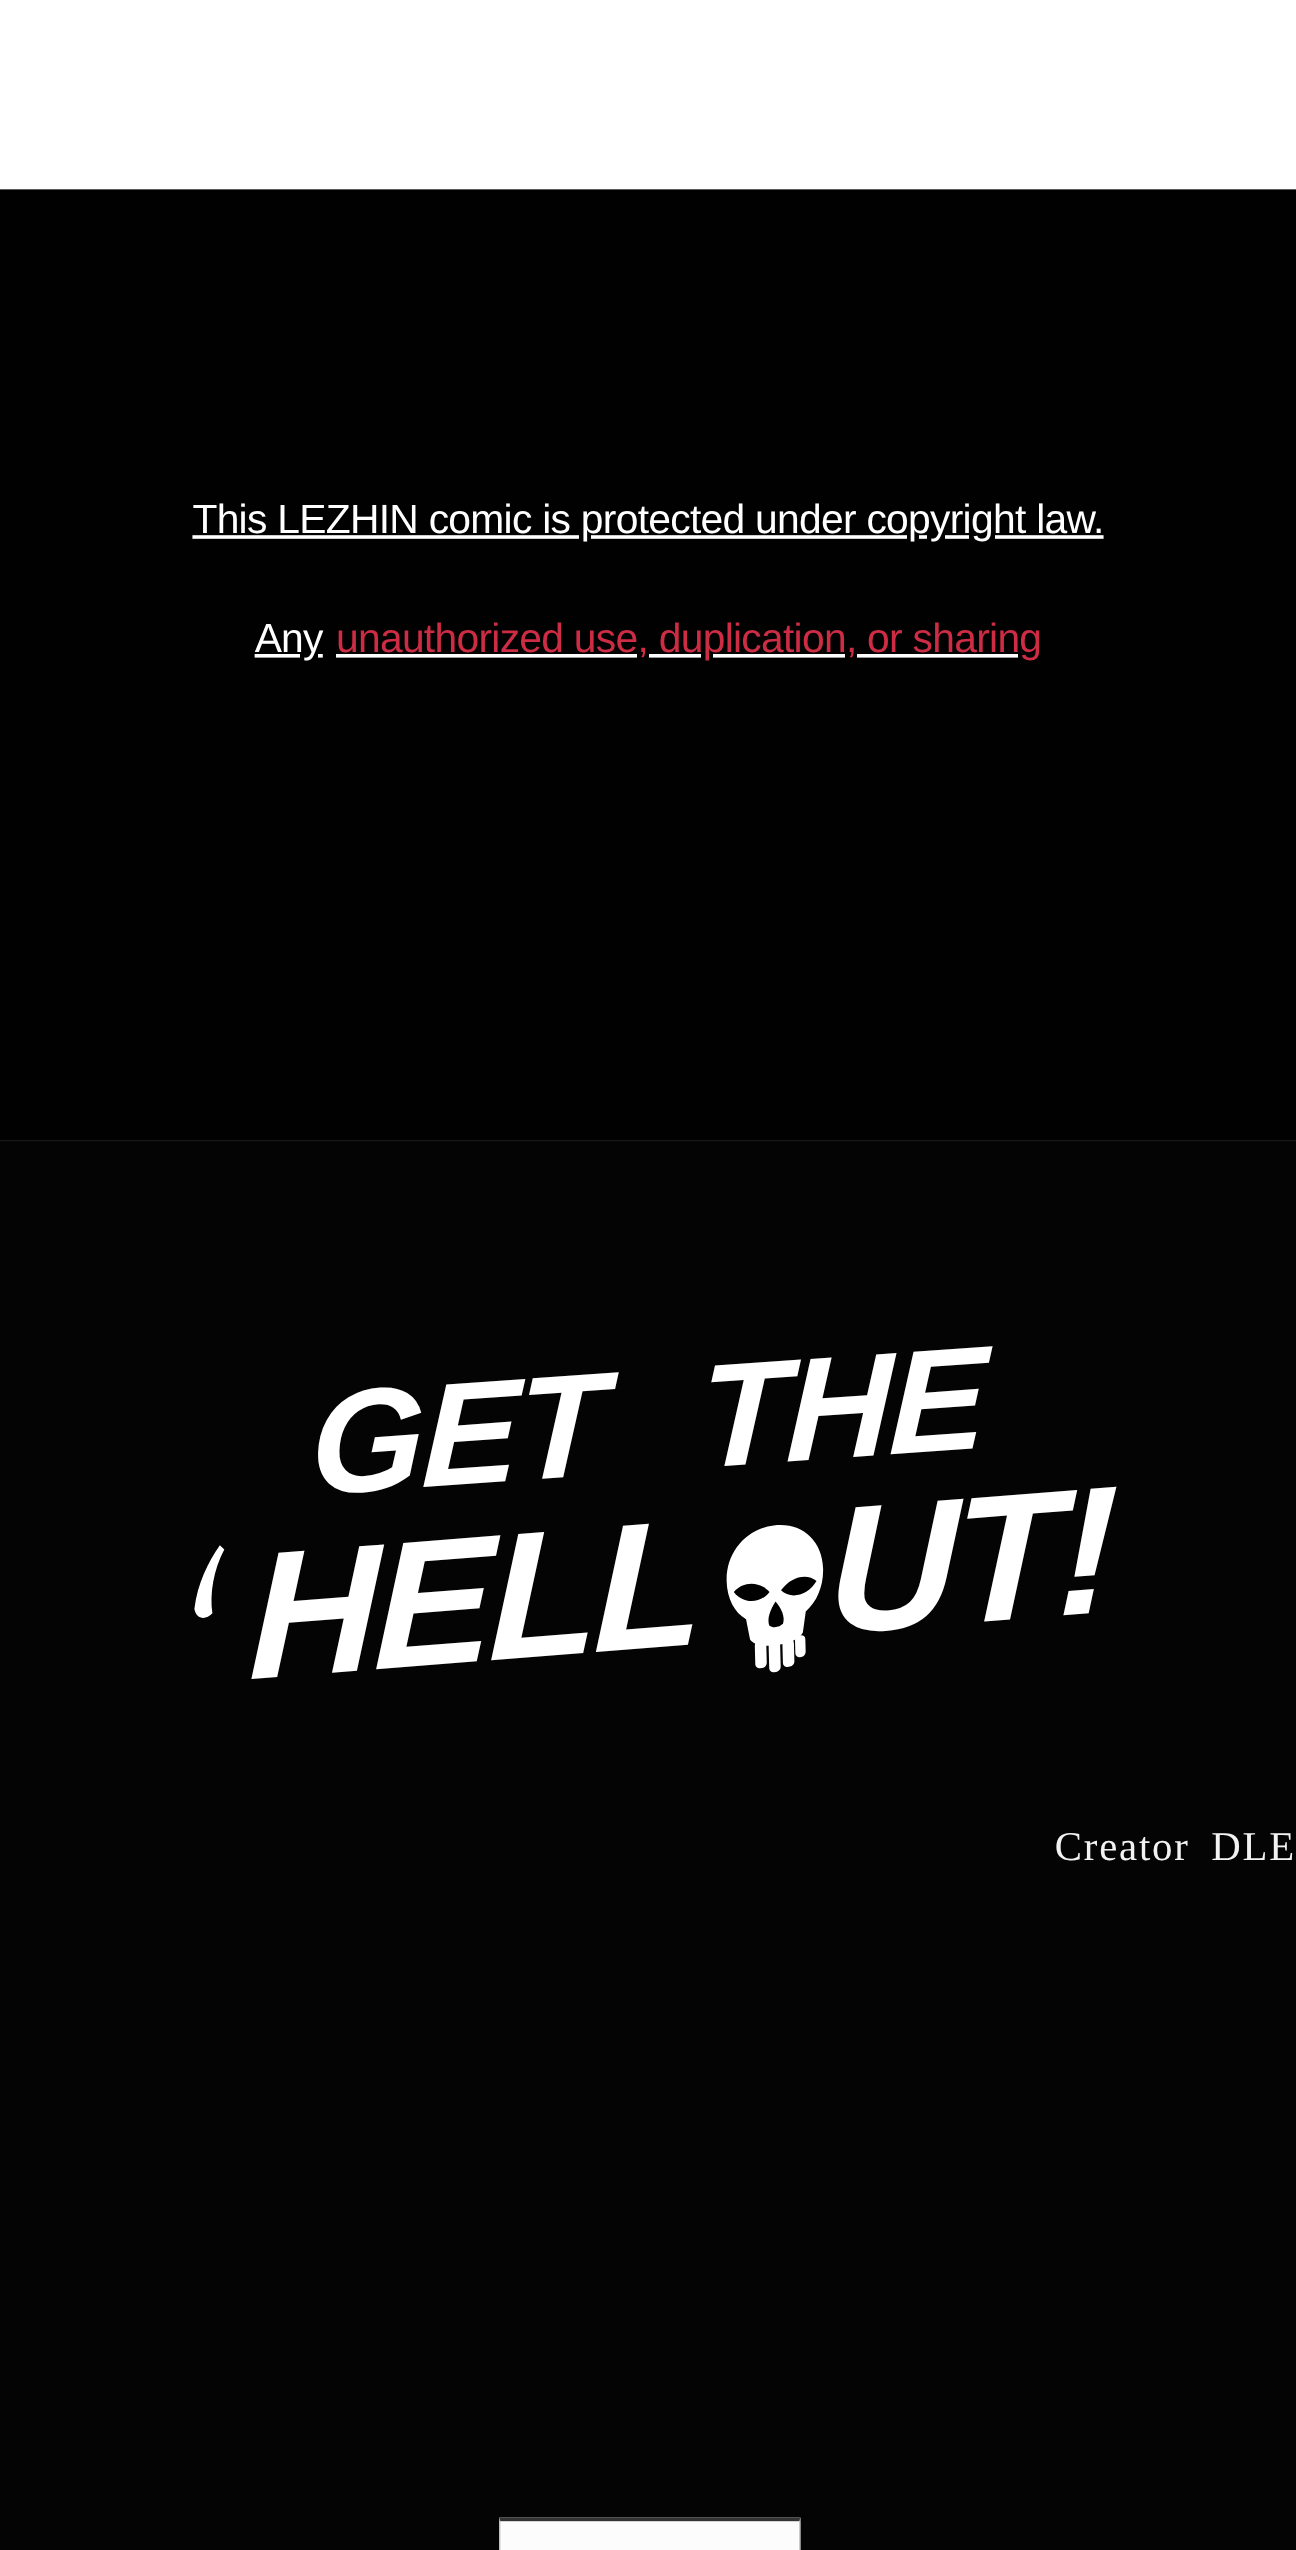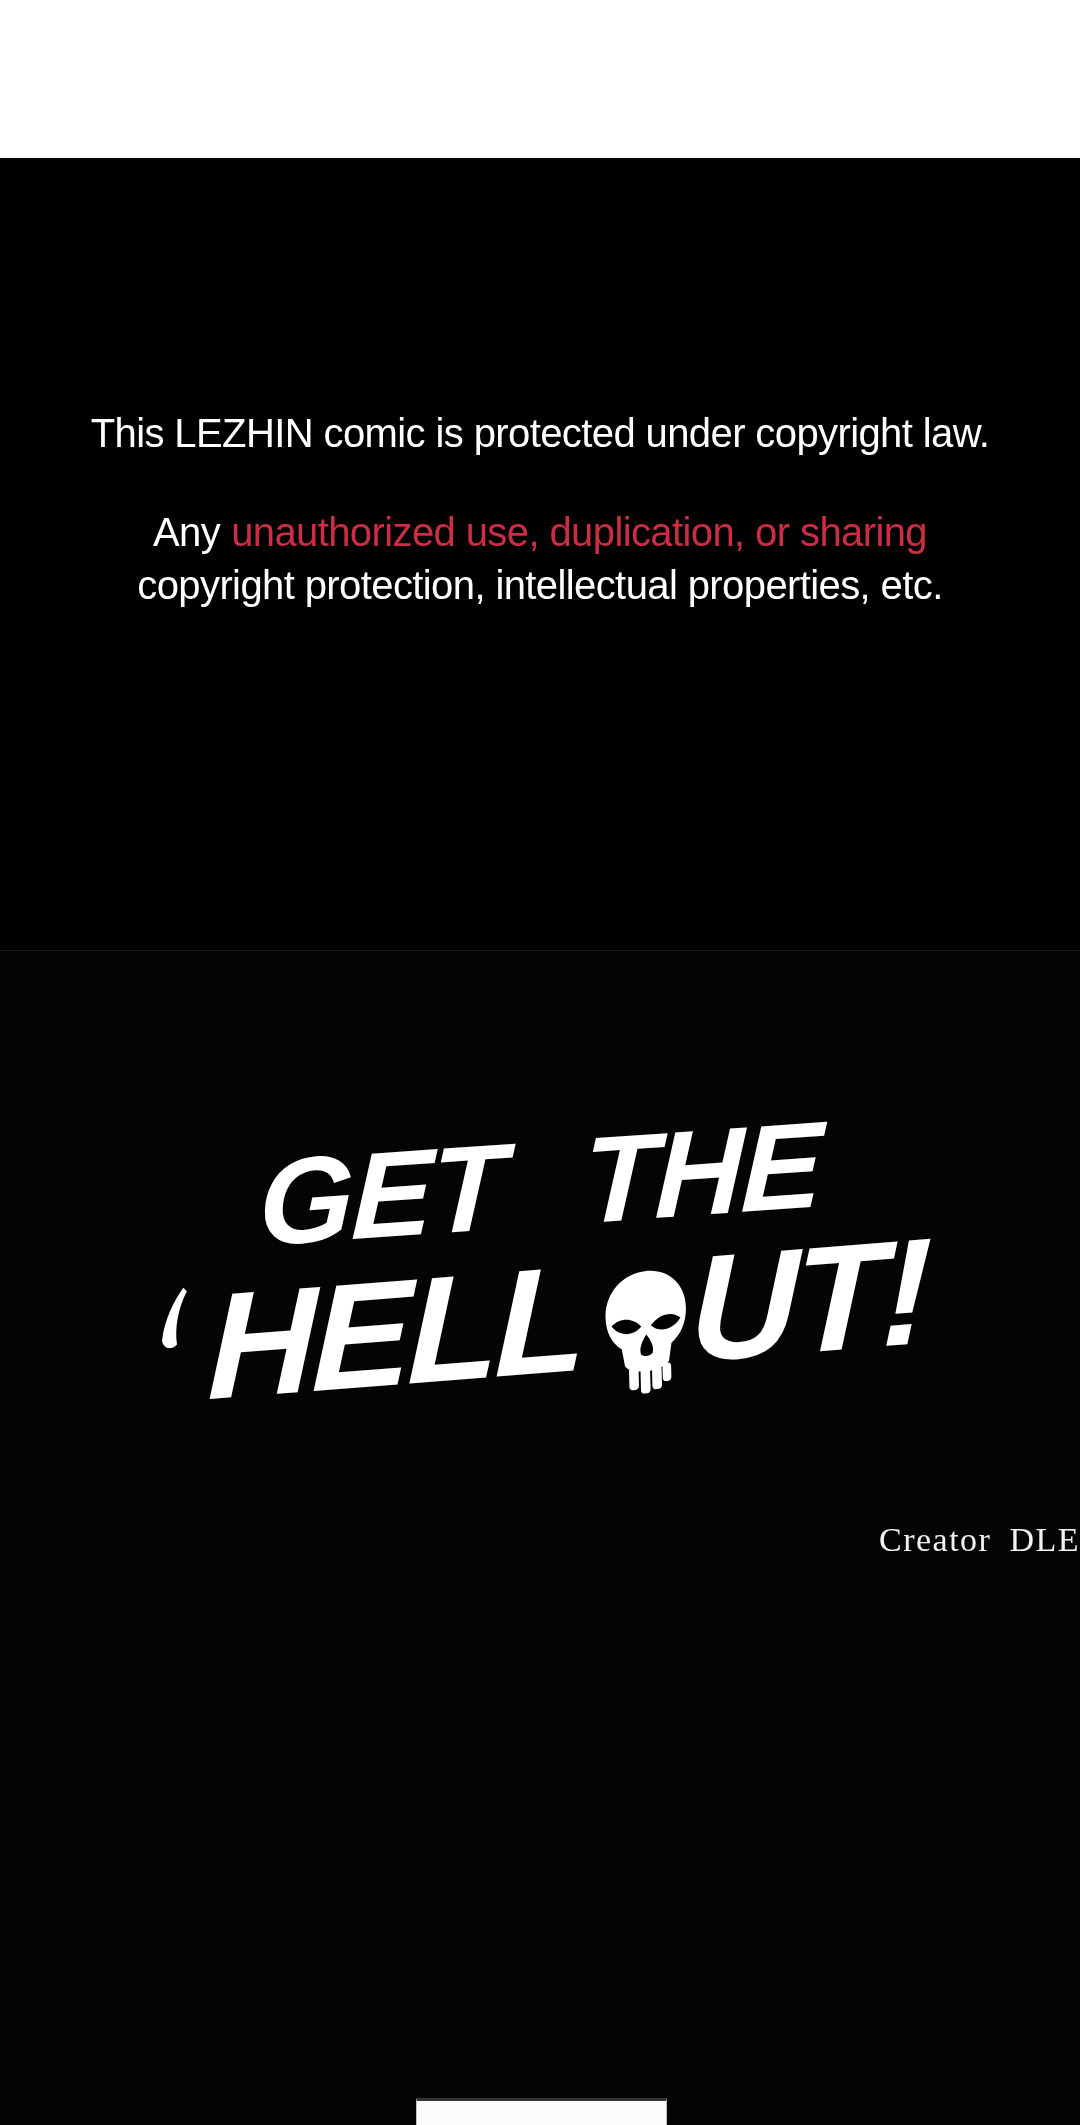--- a/index.html
+++ b/index.html
@@ -27,25 +27,26 @@
     top: 158px; left: 0;
     width: 100%; height: 792px;
     background: #010101;
     box-sizing: border-box;
     padding-top: 252px;
     text-align: center;
     color: #ffffff;
   }
   .c-line {
     margin: 0;
-    font-size: 40px;
+    font-size: 34px;
     line-height: 53px;
     letter-spacing: -0.6px;
     font-weight: 400;
     white-space: nowrap;
+    text-decoration: underline;
   }
   .c-line-1 { line-height: 46px; }
   .c-line-2 { margin-top: 50px; }
   .hl { color: #cc2c44; margin-left: 11px; }
 
   
   .title-panel {
     position: absolute;
     top: 950px; left: 0;
     width: 100%; height: 1175px;
@@ -128,21 +129,20 @@
 </head>
 <body>
 
 <div class="page">
 
   <div class="top-band"></div>
 
   <section class="copyright-panel">
     <p class="c-line c-line-1">This LEZHIN comic is protected under copyright law.</p>
     <p class="c-line c-line-2"><span>Any</span><span class="hl">unauthorized use, duplication, or sharing</span></p>
-    <p class="c-line">copyright protection, intellectual properties, etc.</p>
   </section>
 
   <section class="title-panel">
 
     <div class="logo">
       <div class="logo-line1">GET THE</div>
       <div class="logo-line2">
         <svg class="flick" viewBox="0 0 40 80">
           <path fill="#ffffff" d="M31 3 C21 17 12 35 10 57 C12 66 20 68 26 62 C23 45 26 24 35 7 Z"></path>
         </svg>

